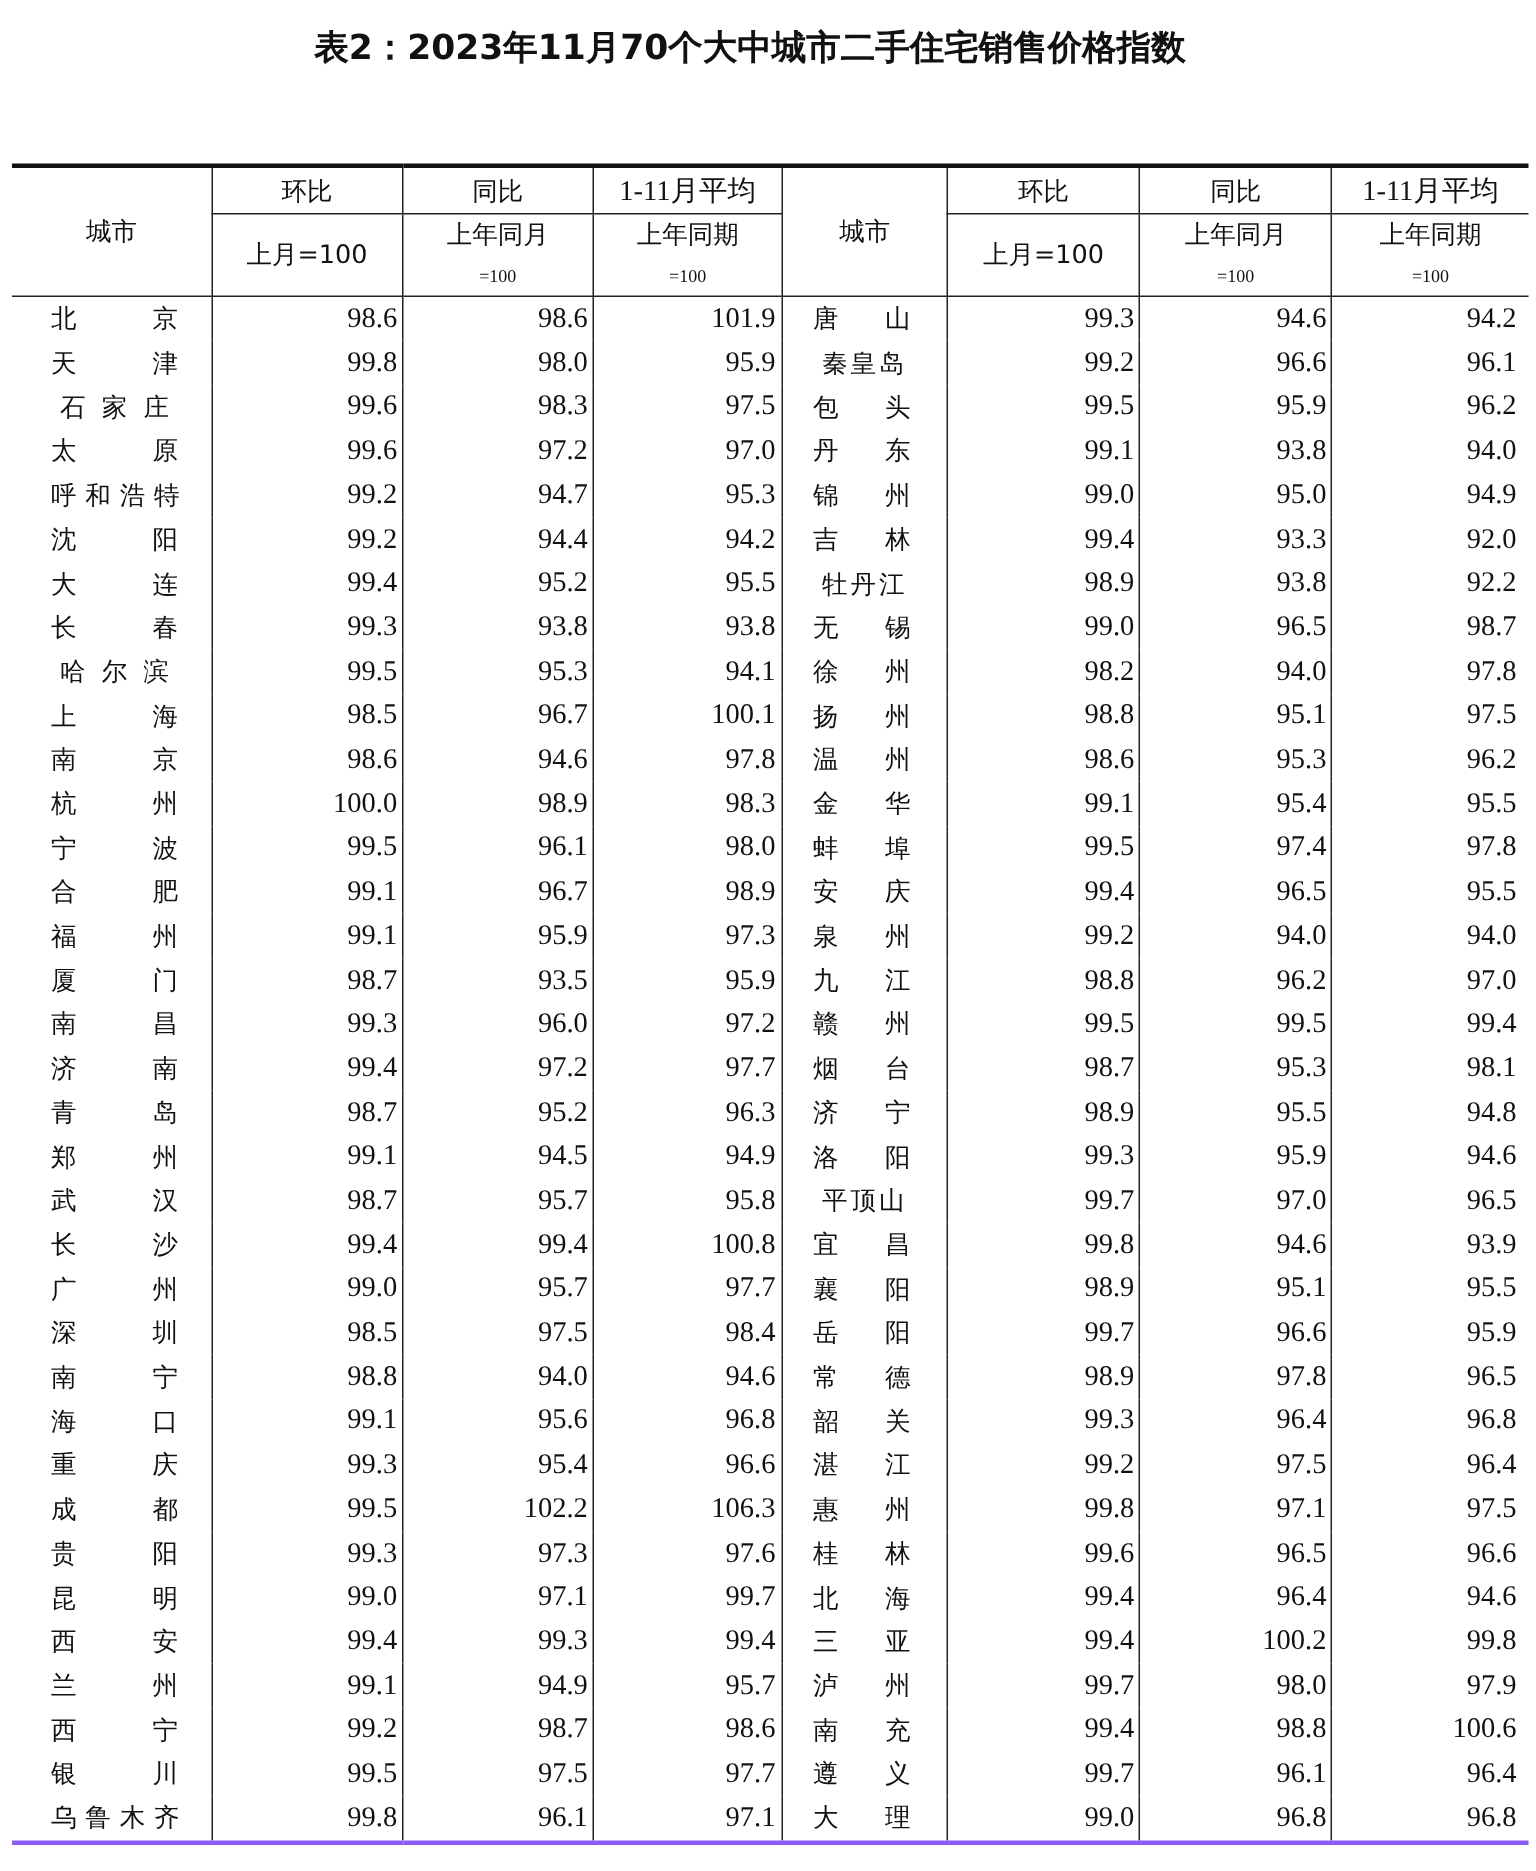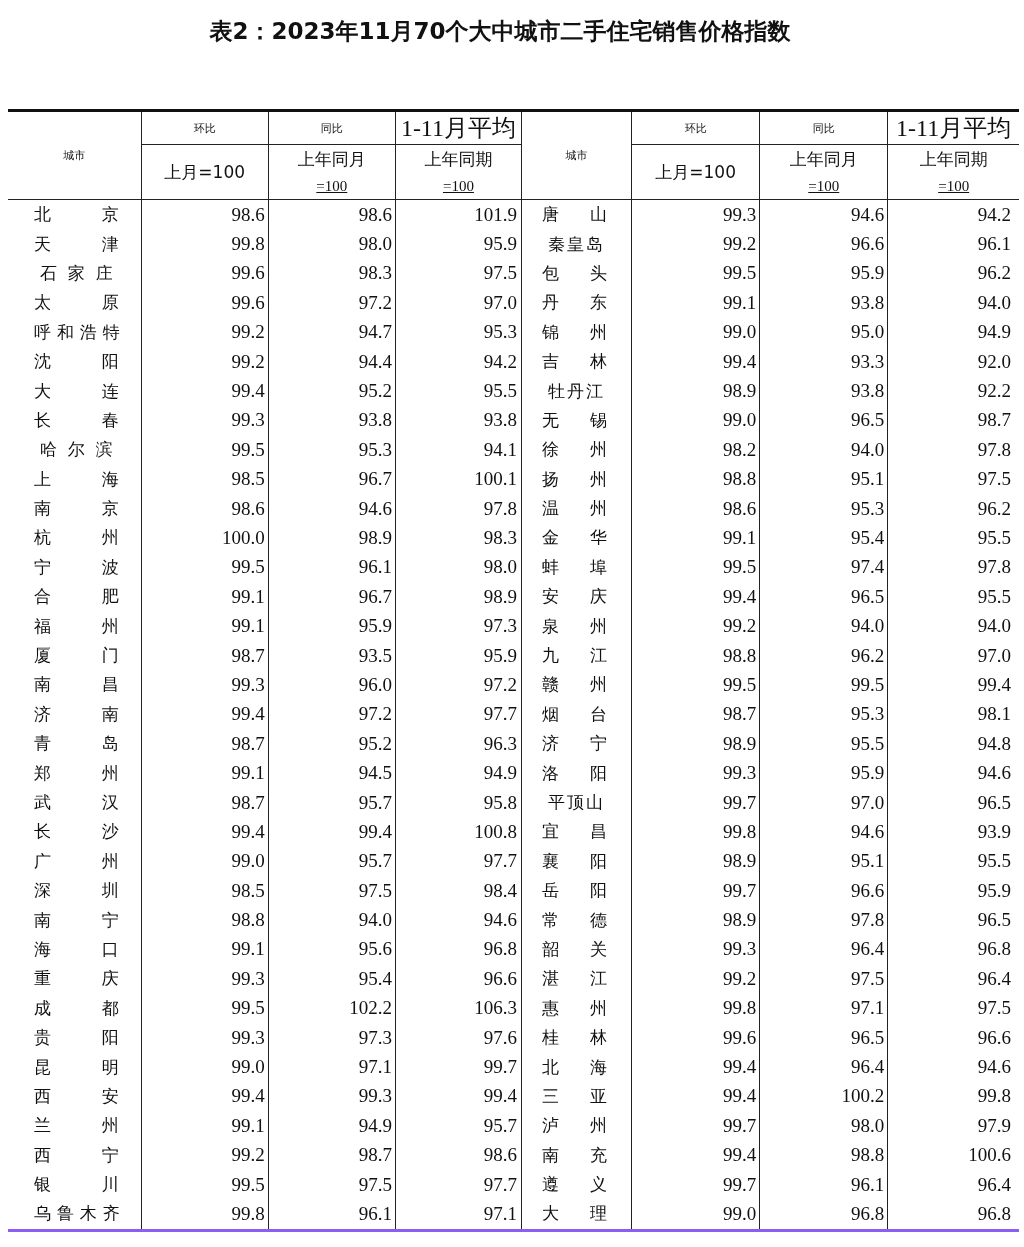--- a/index.html
+++ b/index.html
@@ -17,25 +17,25 @@
   table.main col.city2 { width: 110px; }
   table.main col.d1 { width: 128px; }
   table.main col.d2 { width: 128px; }
   table.main col.d3 { width: 131px; }
   table.main thead tr.top th { border-top: 3px solid #111; }
   table.main tbody tr:last-child td { border-bottom: 3px solid #8b5cf6; }
   th { font-weight: normal; font-size: 19px; padding: 0; text-align: center;
        border: 1.5px solid #222; border-top: none; }
   th.city, td.city { border-left: none; }
   th.last, td.last { border-right: none; }
-  thead tr.top th { height: 30px; font-family: Liberation Mono, monospace; font-size: 11px; }
-  thead tr.top th.num { font-family: "Liberation Serif", serif; font-size: 24px; }
+  thead tr.top th { height: 30px; font-family: Liberation Mono, monospace; font-size: 17px; }
+  thead tr.top th.num { font-family: "Liberation Serif", serif; font-size: 19px; }
   thead tr.sub th { height: 54px; line-height: 26px; }
   thead tr.sub th .cn { font-family: "DejaVu Sans", sans-serif; font-size: 17px; }
-  thead tr.sub th .eq { font-family: "Liberation Serif", serif; font-size: 15px; text-decoration: underline; }
+  thead tr.sub th .eq { font-family: "Liberation Serif", serif; font-size: 12px; }
   th.city { font-family: "DejaVu Sans", sans-serif; font-size: 17px; }
   tbody td { height: 29.4px; padding: 0; font-size: 19px; border-left: 1.5px solid #222;
              border-right: 1.5px solid #222; }
   tbody tr:first-child td { border-top: 1.5px solid #222; }
   td.num { text-align: right; padding-right: 3px; }
   td.city { font-family: "DejaVu Sans", sans-serif; font-size: 17px; padding-left: 26px;
             padding-right: 22px; text-align: justify; text-align-last: justify; }
   td.city.r { padding-left: 20px; padding-right: 24px; }
   td.city.n3 { padding-left: 32px; padding-right: 28px; }
   td.city.n4 { padding-left: 26px; padding-right: 22px; letter-spacing: -1px; }

